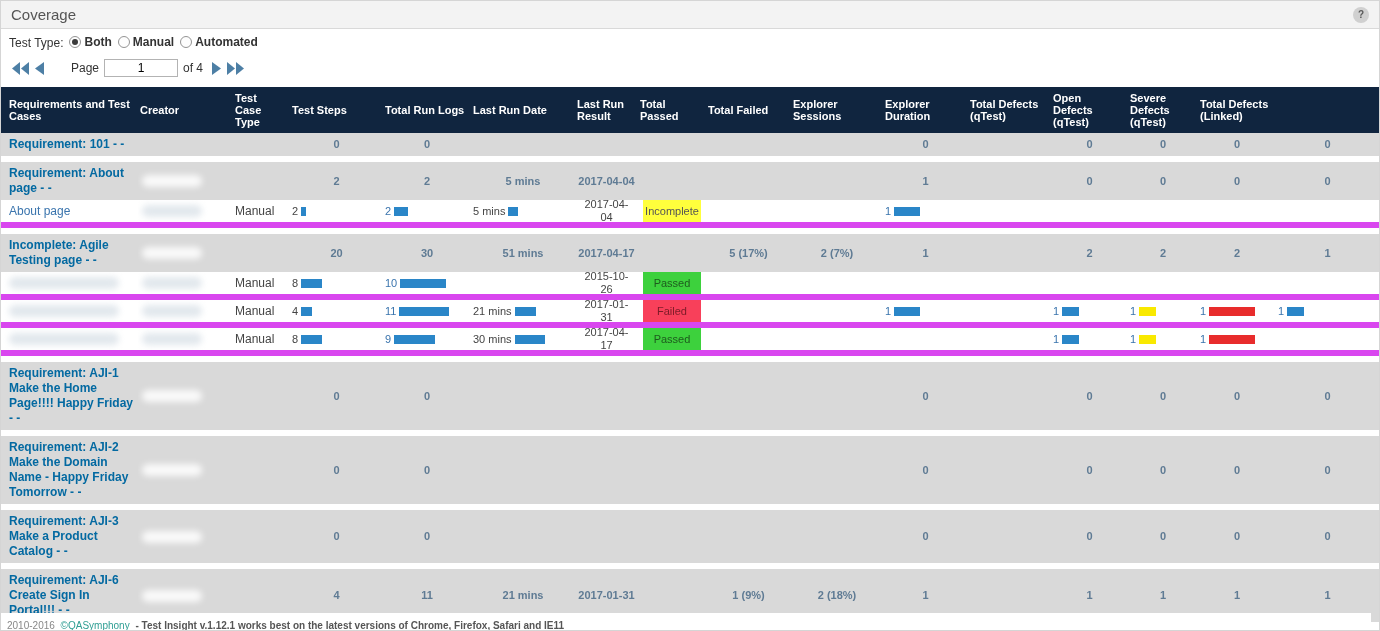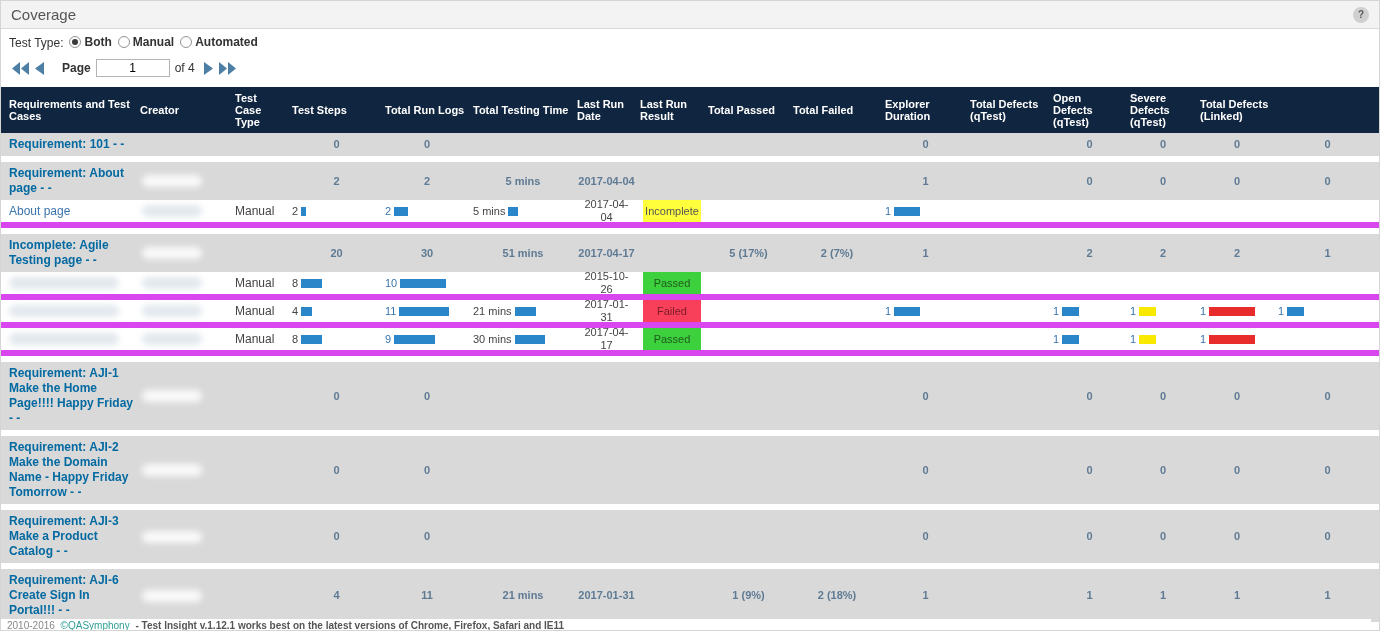--- a/index.html
+++ b/index.html
@@ -18,21 +18,21 @@
   
   .filters { display:flex; align-items:center; padding:6px 8px 2px; font-size:12px; color:#333; }
   .radio-opt { display:inline-flex; align-items:center; margin-left:6px; cursor:pointer; }
   .radio-circle { width:12px; height:12px; border:1px solid #949494; border-radius:50%; background:#fdfdfd; position:relative; margin-right:3px; }
   .radio-circle.sel::after { content:""; position:absolute; inset:2px; border-radius:50%; background:#3b3b3b; }
   .radio-label { font-weight:bold; }
   
   .pager { display:flex; align-items:center; padding:6px 8px 8px; font-size:12px; color:#333; }
   .pager-btn { border:none; background:none; padding:2px 3px; cursor:pointer; display:flex; align-items:center; }
   .pager-btn svg { display:block; fill:#4d7fa5; }
-  .page-label { font-weight:bold; margin-left:15px; }
+  .page-label { font-weight:normal; margin-left:24px; }
   .page-input { width:74px; height:18px; border:1px solid #b3b3b3; text-align:center; font-size:12px;
     font-family:"Liberation Sans",sans-serif; margin:0 5px; }
   .of-label { margin-right:6px; }
   
   .grid-cols { display:grid;
     grid-template-columns:137px 95px 57px 93px 88px 104px 63px 68px 85px 92px 85px 83px 77px 70px 78px 1fr;
   }
   .thead { background:#10253f; color:#fff; font-size:11px; font-weight:bold; margin-top:2px; }
   .hcell { padding:5px 6px 5px 2px; line-height:12px; display:flex; align-items:center; min-height:40px; }
   .hcell:first-child { padding-left:8px; }
@@ -54,21 +54,21 @@
   .bar { display:inline-block; height:9px; margin-left:3px; }
   .badge { display:inline-block; width:calc(100% - 10px); margin:0 5px; text-align:center; padding:5px 0; font-size:11px; }
   .badge-passed { color:#1e5b1e; }
   .badge-failed { color:#7c1b28; }
   .badge-incomplete { color:#555; }
   .blob { display:inline-block; width:60px; height:12px; border-radius:6px; filter:blur(3px); }
   .blob-wide { width:110px; }
   .summary .blob { background:rgba(255,255,255,0.85); }
   .detail .blob { background:#e2e8ed; }
   
-  .footer { position:absolute; left:0; right:8px; bottom:-2px; background:#fff; padding:1px 6px 0; font-size:10px;
+  .footer { position:absolute; left:0; right:8px; bottom:-2px; background:#fff; padding:7px 6px 0; font-size:10px;
     line-height:12px; color:#888; white-space:nowrap; }
   .footer .brand { color:#2e9e93; margin:0 3px; }
   .footer .note { color:#555; font-weight:bold; }
 </style>
 </head>
 <body>
 
 <div class="titlebar">
   <span class="ptitle">Coverage</span>
   <span class="help-btn">?</span>
@@ -116,25 +116,25 @@
   </button>
 </div>
 
 <div>
   <div class="thead grid-cols">
       <div class="hcell">Requirements and Test Cases</div>
       <div class="hcell">Creator</div>
       <div class="hcell">Test Case Type</div>
       <div class="hcell">Test Steps</div>
       <div class="hcell">Total Run Logs</div>
-      <div class="hcell">Total Testing Time</div>
       <div class="hcell">Last Run Date</div>
       <div class="hcell">Last Run Result</div>
       <div class="hcell">Total Passed</div>
       <div class="hcell">Total Failed</div>
+      <div class="hcell">Explorer Sessions</div>
       <div class="hcell">Explorer Duration</div>
       <div class="hcell">Total Defects (qTest)</div>
       <div class="hcell">Open Defects (qTest)</div>
       <div class="hcell">Severe Defects (qTest)</div>
       <div class="hcell">Total Defects (Linked)</div>
     </div>
   <div>
       <div class="trow grid-cols summary">
         <div class="cell col-name">
           <span class="req-link">Requirement: 101 - -</span>

